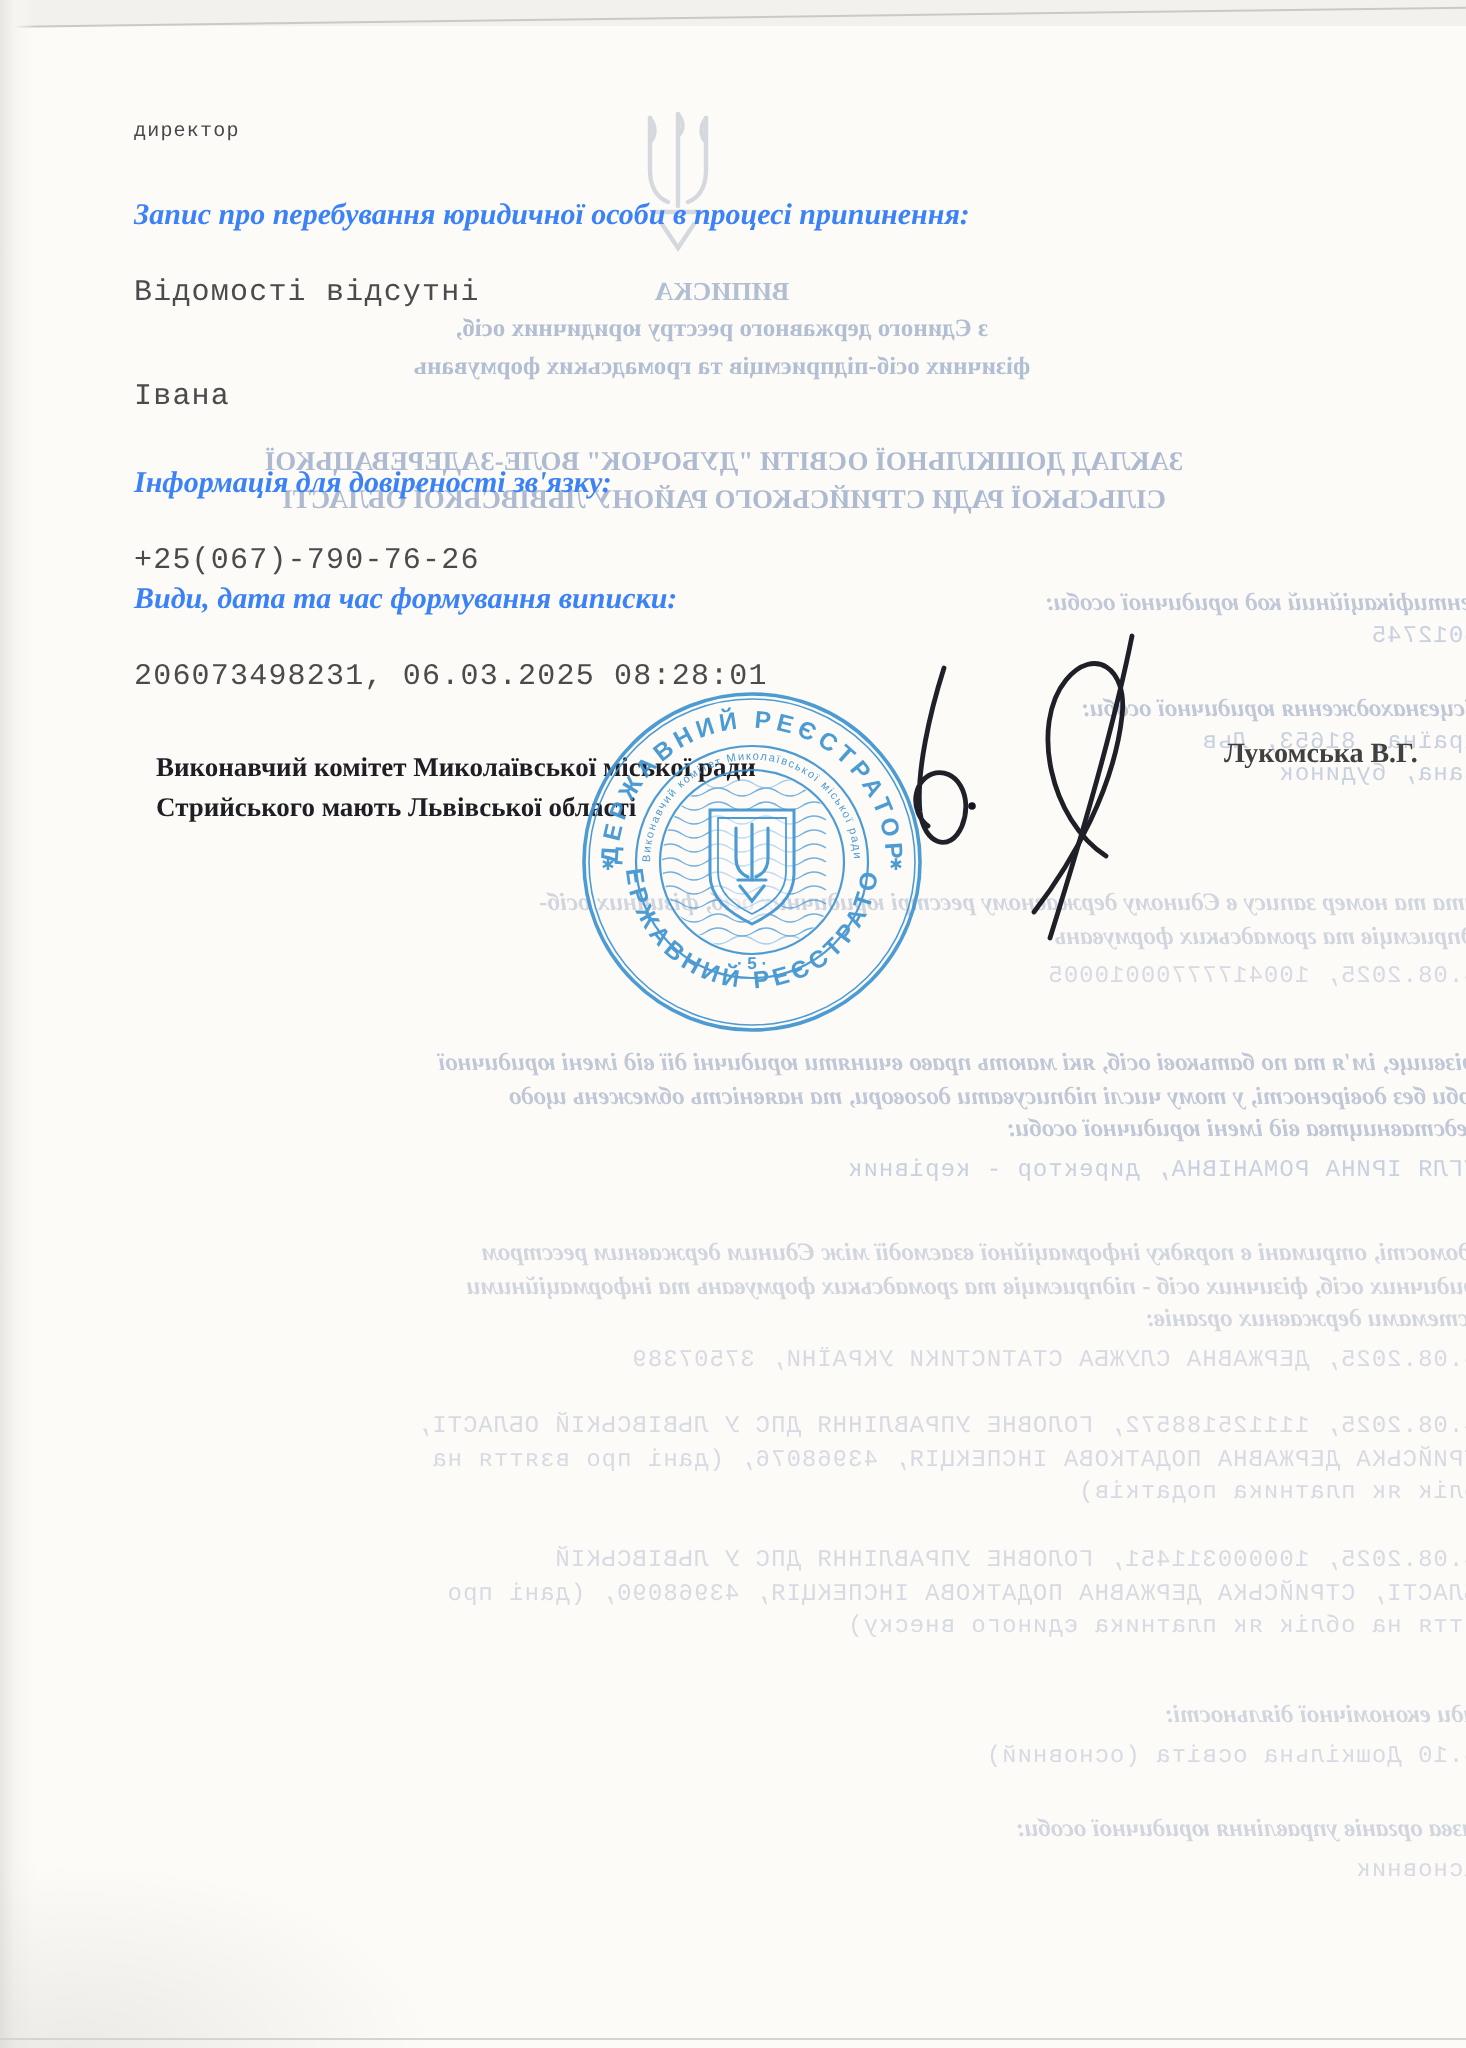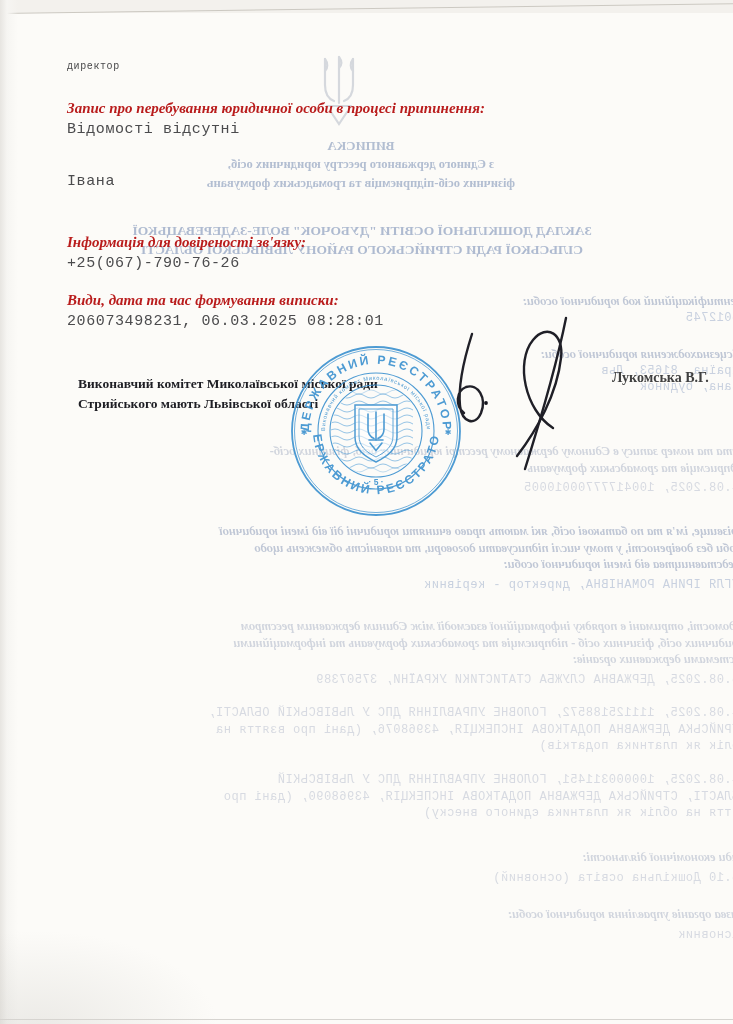--- a/index.html
+++ b/index.html
@@ -16,23 +16,23 @@
   .edge-left-band{position:absolute;left:0;top:0;width:18px;height:1024px;
     background:linear-gradient(90deg,#e7e5e1 0px,#f6f5f2 7px,rgba(252,251,248,0) 18px);}
   .edge-bottom{position:absolute;left:0;top:1019px;width:733px;height:1px;background:#d6d4d0;}
   .shade-bl{position:absolute;left:-40px;top:930px;width:260px;height:140px;
     background:radial-gradient(ellipse at 30% 70%,rgba(205,203,198,0.35),rgba(205,203,198,0) 70%);}
 
   
   .mono{font-family:"Liberation Mono","DejaVu Sans Mono",monospace;}
   .director{position:absolute;left:67px;top:61px;font-size:10px;letter-spacing:0.6px;color:#48484a;}
   .fgroup{position:absolute;left:67px;}
-  .flabel{font-weight:bold;font-style:italic;font-size:15px;color:#b91c1c;white-space:nowrap;}
+  .flabel{font-weight:bold;font-style:italic;font-size:15px;color:#3b82f6;white-space:nowrap;}
   .fvalue{font-family:"Liberation Mono","DejaVu Sans Mono",monospace;font-size:15px;
-    letter-spacing:0.6px;color:#4b4b4d;margin-top:4px;white-space:nowrap;}
+    letter-spacing:0.6px;color:#4b4b4d;margin-top:21px;white-space:nowrap;}
   .issuer{position:absolute;left:78px;top:374px;width:300px;
     font-weight:bold;font-size:13.5px;line-height:19.5px;color:#1e1e24;}
   .signer{position:absolute;left:612px;top:370px;font-weight:bold;font-size:14px;color:#404040;white-space:nowrap;}
 
   
   .bleed{position:absolute;transform:scaleX(-1);filter:blur(0.35px);pointer-events:none;}
   .bleed .bl{white-space:nowrap;}
   .bleed-center{text-align:center;}
   .bh{font-weight:bold;font-size:13px;line-height:19px;color:rgba(132,152,186,0.62);}
   .bh2{font-weight:bold;font-size:13.5px;line-height:18.5px;color:rgba(122,144,182,0.60);}

